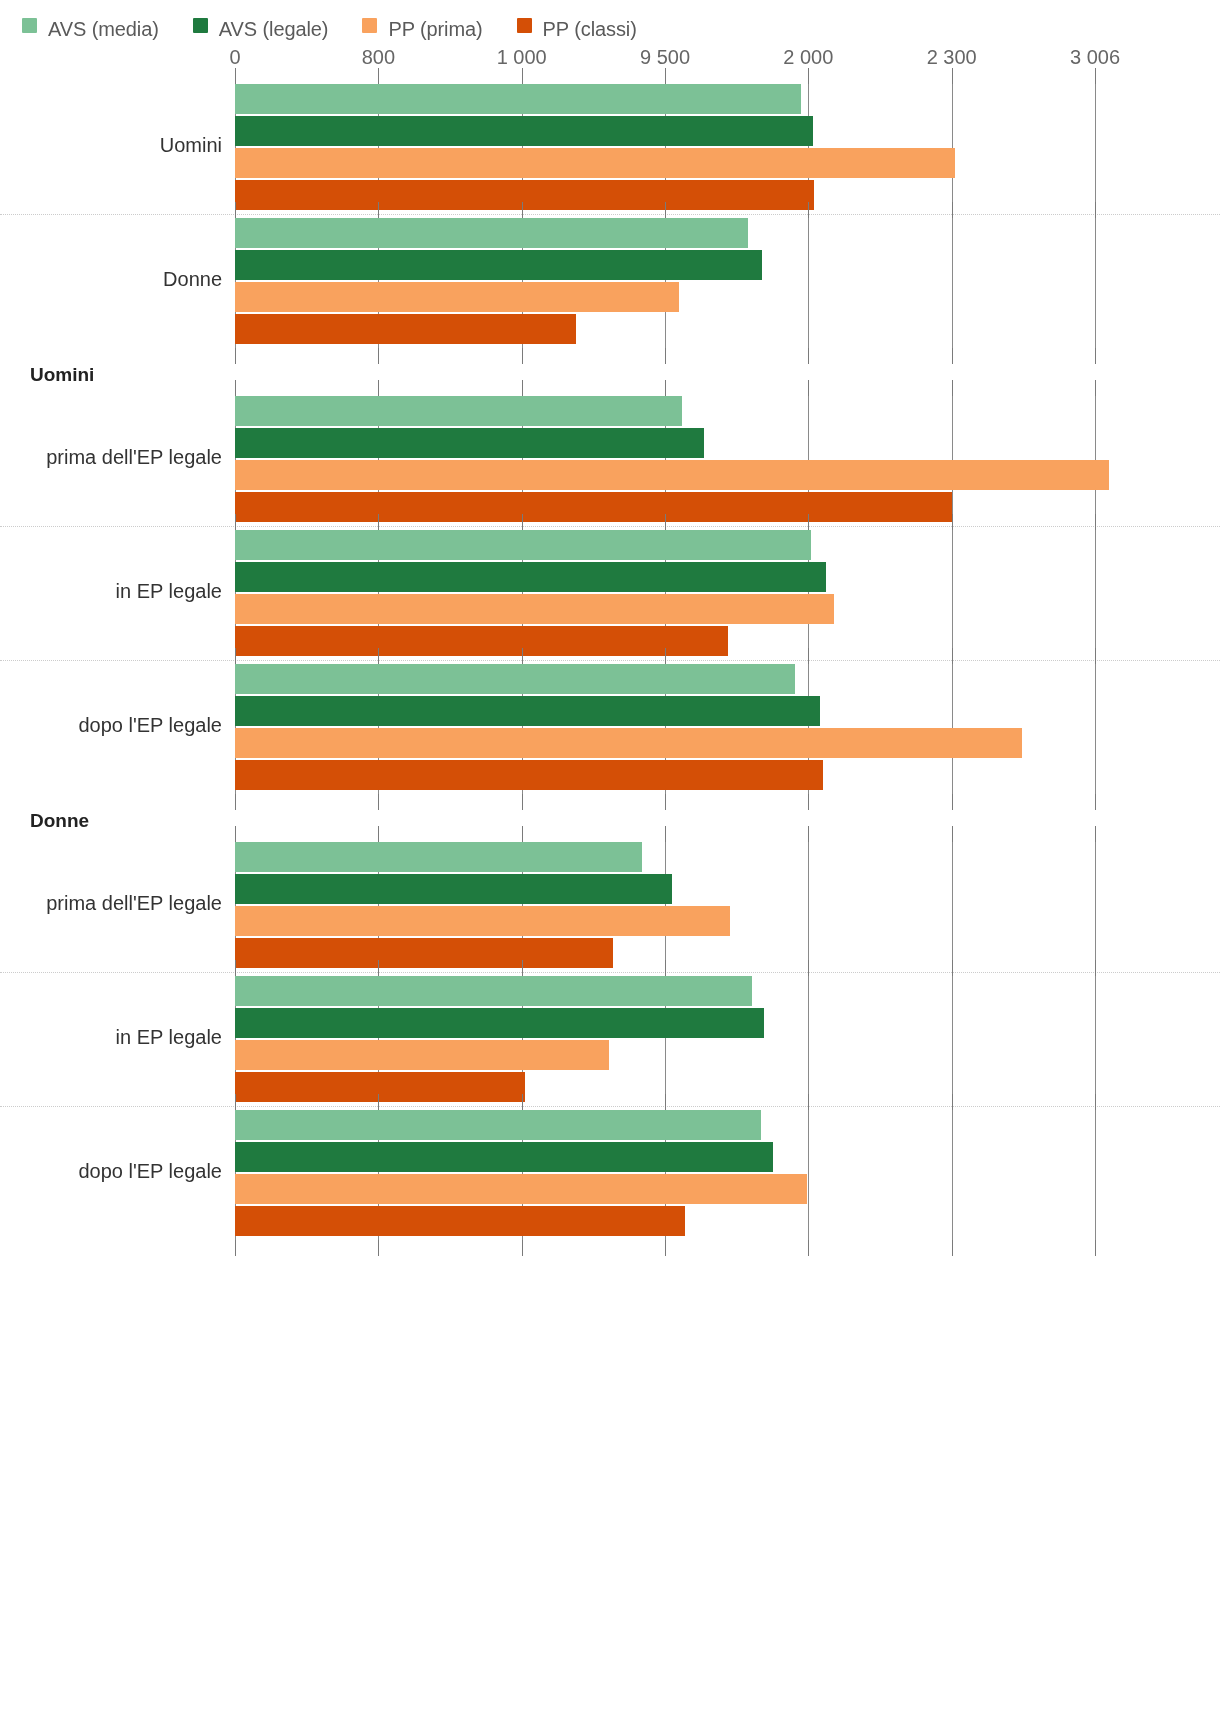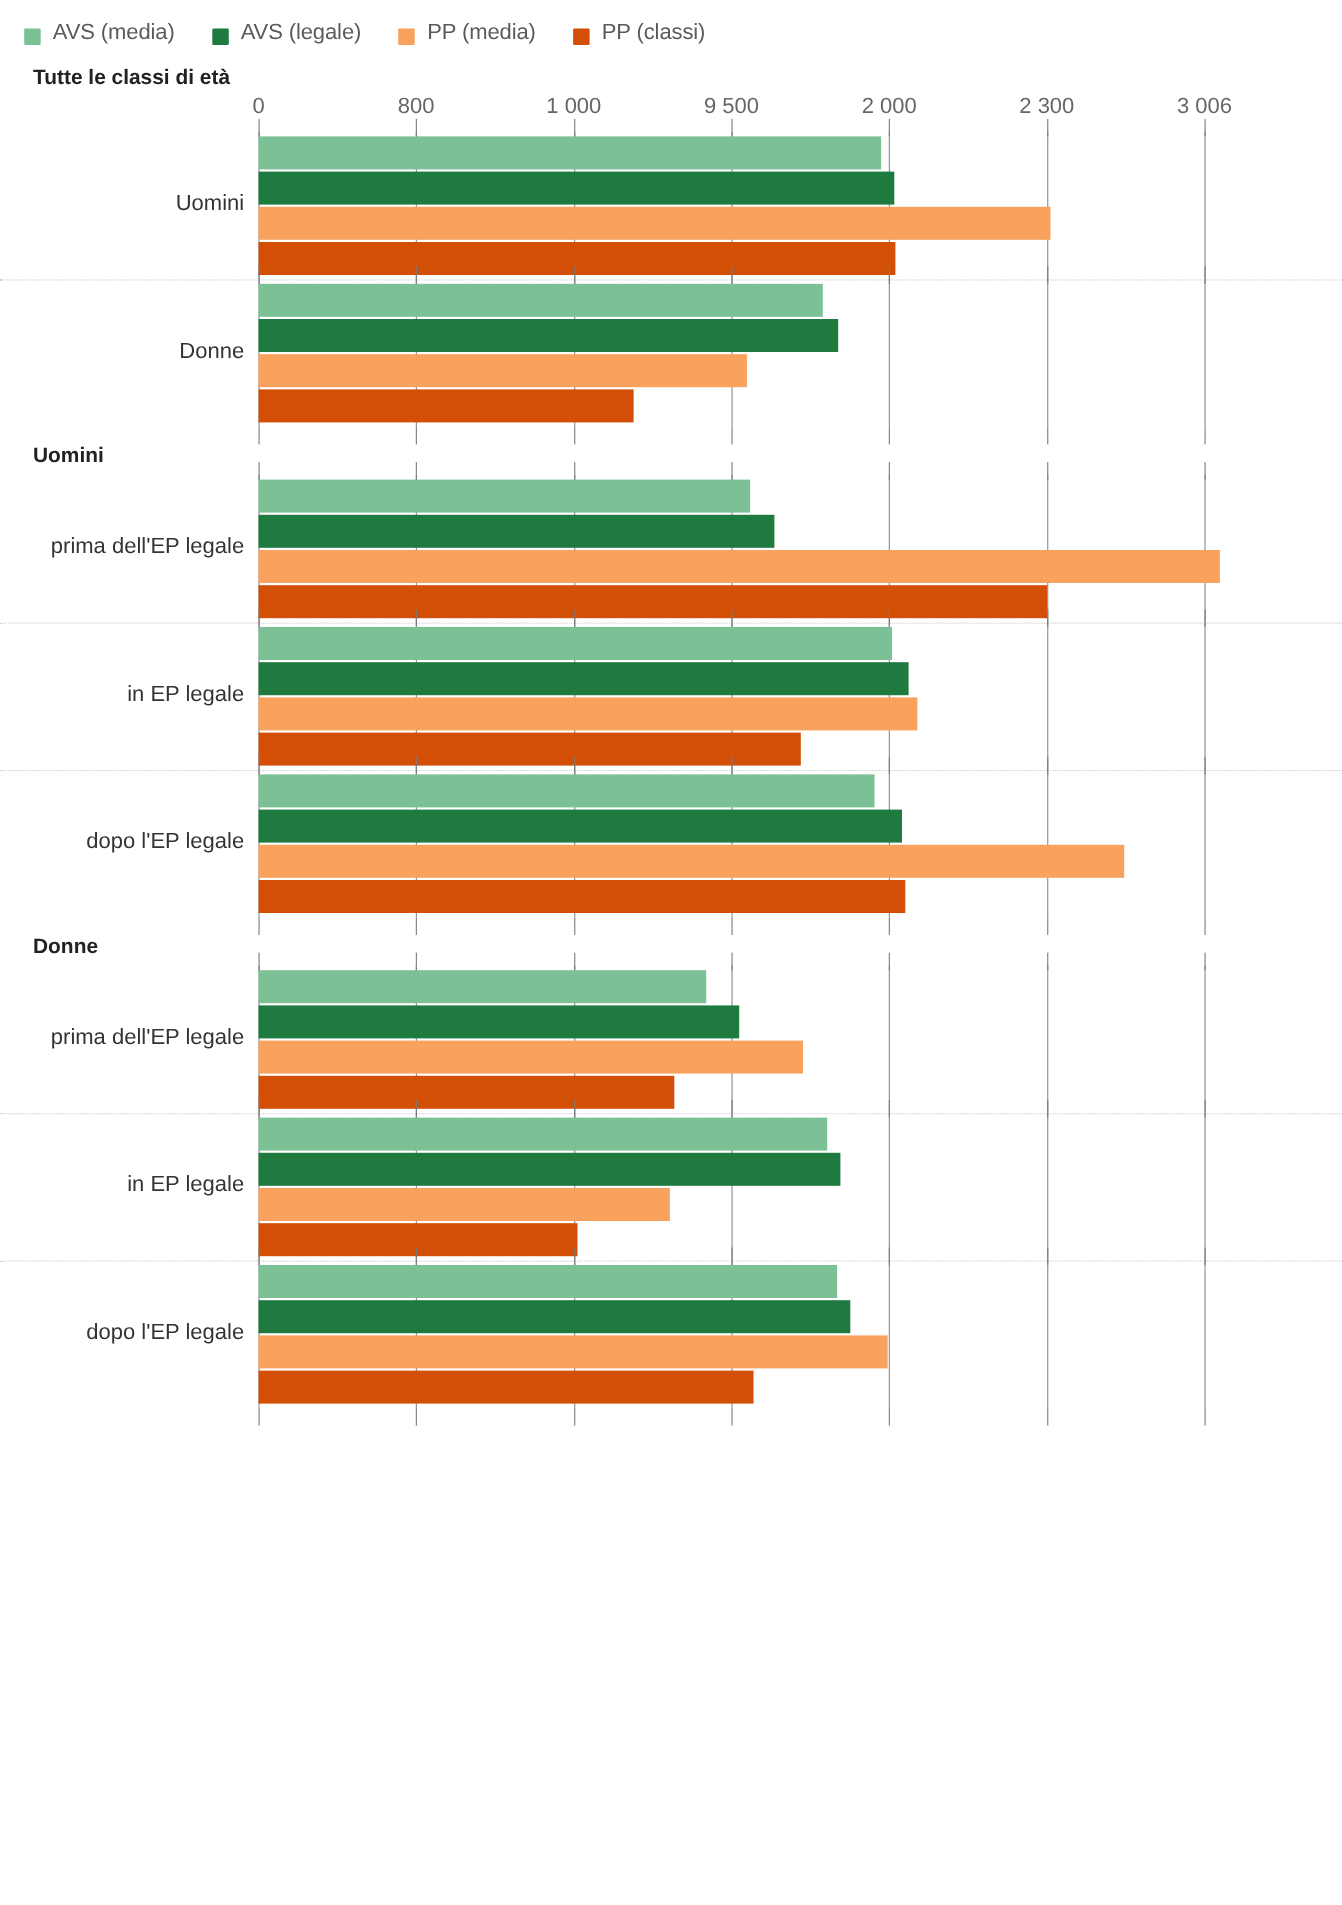--- a/index.html
+++ b/index.html
@@ -12,21 +12,21 @@
   }
   .page{position:relative;width:1220px;height:1732px;overflow:hidden;}
 
   
   .legend{
     display:flex;align-items:center;
     gap:0px;
     padding:12px 0 0 22px;
     height:34px;
   }
-  .legend-item{display:flex;align-items:flex-end;margin-right:34px;}
+  .legend-item{display:flex;align-items:flex-start;margin-right:34px;}
   .legend-swatch{width:15px;height:15px;margin-right:11px;display:block;border-radius:1px;}
   .legend-label{font-size:20px;color:#5a5a5a;letter-spacing:-0.1px;white-space:nowrap;}
 
   
   .panel{position:relative;}
   .panel-title{
     font-size:19px;font-weight:bold;color:#222;
     padding-left:30px;
     margin:0;
   }
@@ -77,31 +77,30 @@
       <div class="legend-item">
         <span class="legend-swatch" style="background: rgb(124, 193, 150);"></span>
         <span class="legend-label">AVS (media)</span>
       </div>
       <div class="legend-item">
         <span class="legend-swatch" style="background: rgb(31, 122, 63);"></span>
         <span class="legend-label">AVS (legale)</span>
       </div>
       <div class="legend-item">
         <span class="legend-swatch" style="background: rgb(249, 162, 94);"></span>
-        <span class="legend-label">PP (media)</span>
+        <span class="legend-label">PP (prima)</span>
       </div>
       <div class="legend-item">
         <span class="legend-swatch" style="background: rgb(212, 79, 6);"></span>
         <span class="legend-label">PP (classi)</span>
       </div>
     </div>
 
   <div id="panels">
       <div class="panel">
-        <div class="panel-title" style="padding-top: 14px; padding-bottom: 4px;">Tutte le classi di età</div>
         <div class="plot">
           <div class="axis-row">
             <div class="axis-tick-label" style="left: 0px;">0</div>
             <div class="axis-tick-label" style="left: 143.333px;">800</div>
             <div class="axis-tick-label" style="left: 286.667px;">1 000</div>
             <div class="axis-tick-label" style="left: 430px;">9 500</div>
             <div class="axis-tick-label" style="left: 573.333px;">2 000</div>
             <div class="axis-tick-label" style="left: 716.667px;">2 300</div>
             <div class="axis-tick-label" style="left: 860px;">3 006</div>
           </div>

